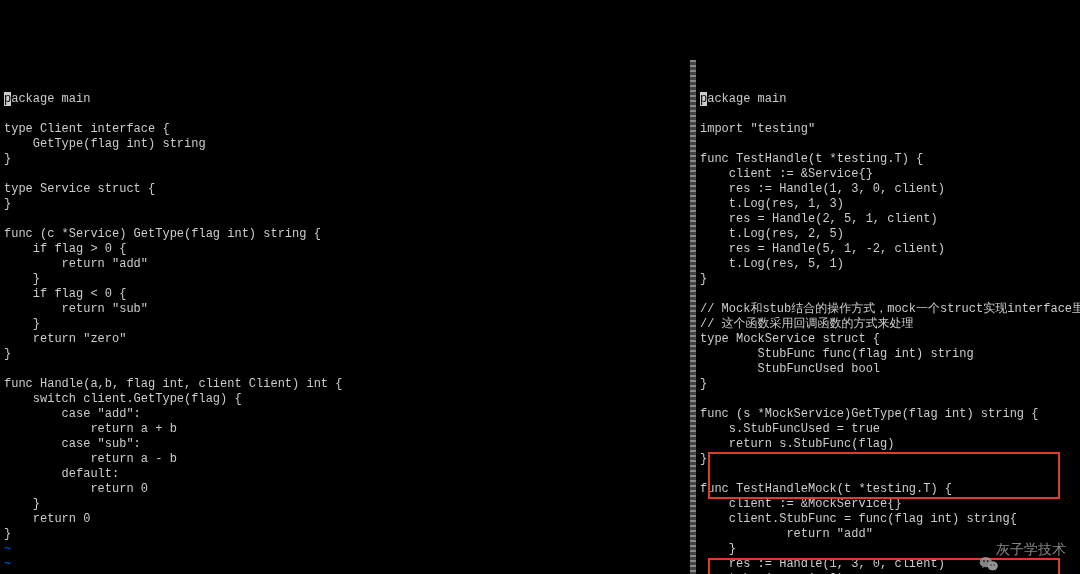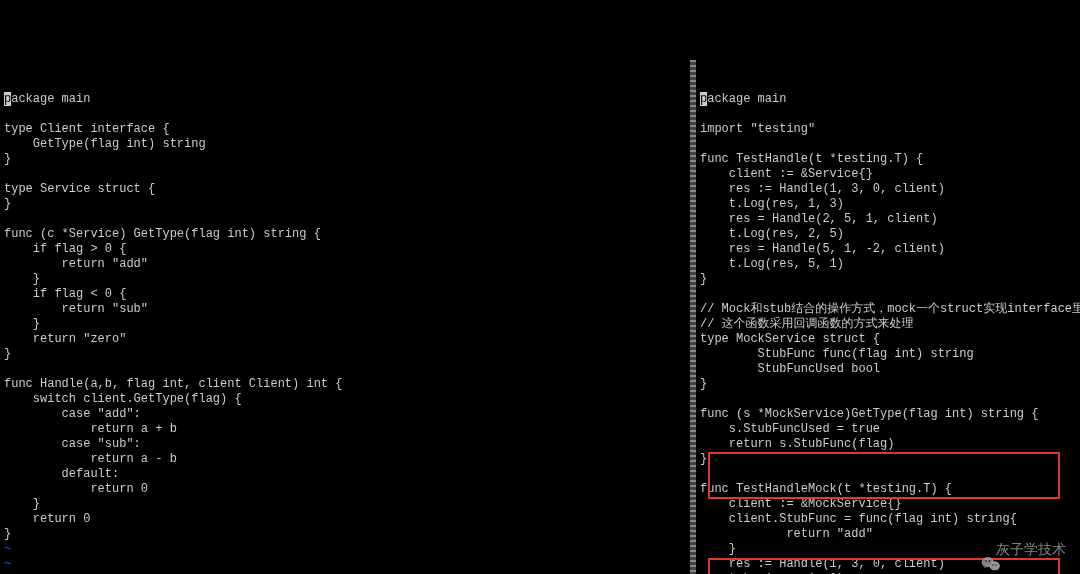--- a/index.html
+++ b/index.html
@@ -42,21 +42,21 @@
       pointer-events: none;
     }
     .watermark {
       position: absolute;
       right: 14px;
       bottom: 14px;
       display: flex;
       align-items: center;
       gap: 10px;
       color: #9c9c9c;
-      font-family: Liberation Sans, sans-serif;
+      font-family: Liberation Serif, serif;
       font-size: 14px;
       opacity: 0.85;
       pointer-events: none;
     }
     .wechat-icon {
       width: 22px; height: 22px;
       display:inline-block;
     }
     .wechat-icon svg { width:100%; height:100%; }
   </style>

